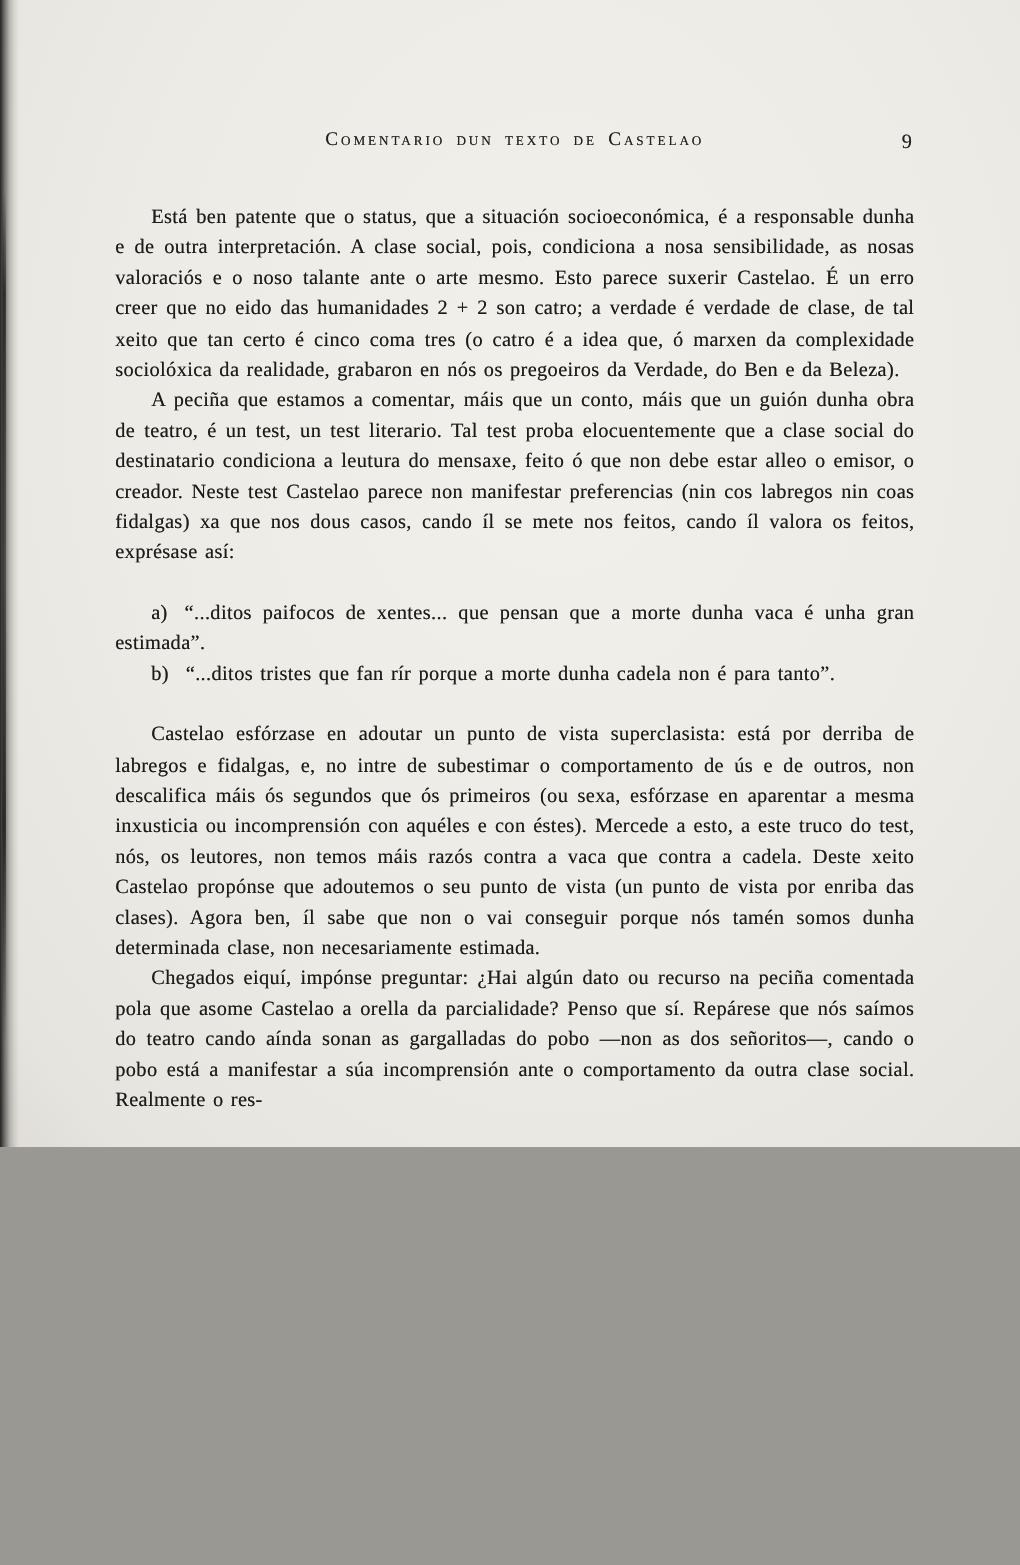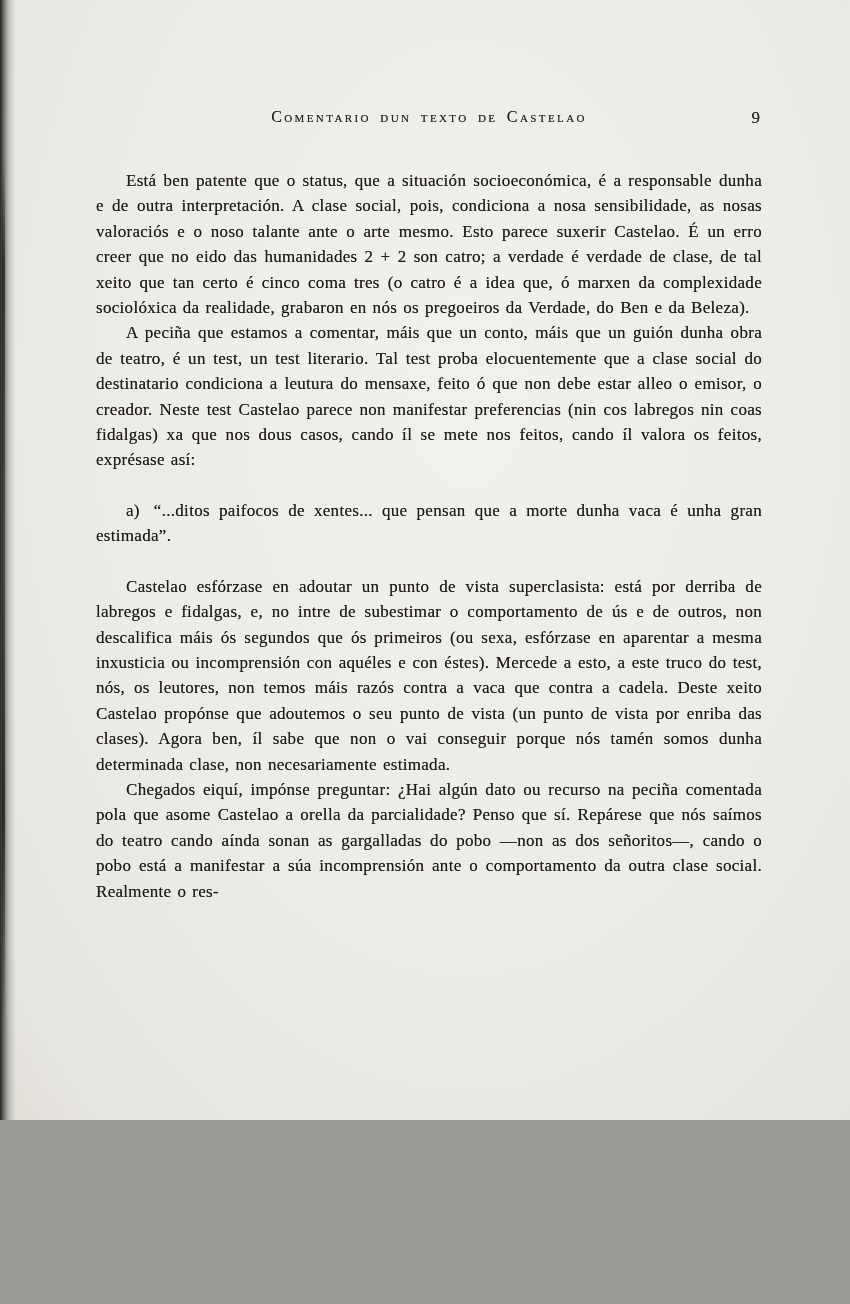--- a/index.html
+++ b/index.html
@@ -3,21 +3,21 @@
 <meta charset="utf-8">
 <style>
   html, body {
     margin: 0;
     padding: 0;
     background: #9a9892;
   }
   .page {
     position: relative;
     width: 850px;
-    height: 1120px;
+    height: 956px;
     margin: 0 auto;
     overflow: hidden;
     background:
       radial-gradient(ellipse at 55% 35%, #f2f0eb 0%, #edebe6 55%, #e6e4de 90%, #dedcd5 100%);
     color: #1d1b18;
     font-family: "Liberation Serif", "DejaVu Serif", serif;
   }
   
   .binding-edge {
     position: absolute;
@@ -114,19 +114,22 @@
 
   <main class="text-block">
     <p class="para">Está ben patente que o status, que a situación socioeconómica, é a responsable dunha e de outra interpretación. A clase social, pois, condiciona a nosa sensibilidade, as nosas valoraciós e o noso talante ante o arte mesmo. Esto parece suxerir Castelao. É un erro creer que no eido das humanidades 2 + 2 son catro; a verdade é verdade de clase, de tal xeito que tan certo é cinco coma tres (o catro é a idea que, ó marxen da complexidade sociolóxica da realidade, grabaron en nós os pregoeiros da Verdade, do Ben e da Beleza).</p>
 
     <p class="para">A peciña que estamos a comentar, máis que un conto, máis que un guión dunha obra de teatro, é un test, un test literario. Tal test proba elocuentemente que a clase social do destinatario condiciona a leutura do mensaxe, feito ó que non debe estar alleo o emisor, o creador. Neste test Castelao parece non manifestar preferencias (nin cos labregos nin coas fidalgas) xa que nos dous casos, cando íl se mete nos feitos, cando íl valora os feitos, exprésase así:</p>
 
     <div class="quote-group">
       <p class="para">
         <span class="q-label">a)</span><span>“...ditos paifocos de xentes... que pensan que a morte dunha vaca é unha gran estimada”.</span>
       </p>
+      <p class="para">
+        <span class="q-label">b)</span><span>“...ditos tristes que fan rír porque a morte dunha cadela non é para tanto”.</span>
+      </p>
     </div>
 
     <p class="para spaced-top">Castelao esfórzase en adoutar un punto de vista superclasista: está por derriba de labregos e fidalgas, e, no intre de subestimar o comportamento de ús e de outros, non descalifica máis ós segundos que ós primeiros (ou sexa, esfórzase en aparentar a mesma inxusticia ou incomprensión con aquéles e con éstes). Mercede a esto, a este truco do test, nós, os leutores, non temos máis razós contra a vaca que contra a cadela. Deste xeito Castelao propónse que adoutemos o seu punto de vista (un punto de vista por enriba das clases). Agora ben, íl sabe que non o vai conseguir porque nós tamén somos dunha determinada clase, non necesariamente estimada.</p>
 
     <p class="para">Chegados eiquí, impónse preguntar: ¿Hai algún dato ou recurso na peciña comentada pola que asome Castelao a orella da parcialidade? Penso que sí. Repárese que nós saímos do teatro cando aínda sonan as gargalladas do pobo —non as dos señoritos—, cando o pobo está a manifestar a súa incomprensión ante o comportamento da outra clase social. Realmente o res-</p>
   </main>
 </div>
 
 </body></html>

